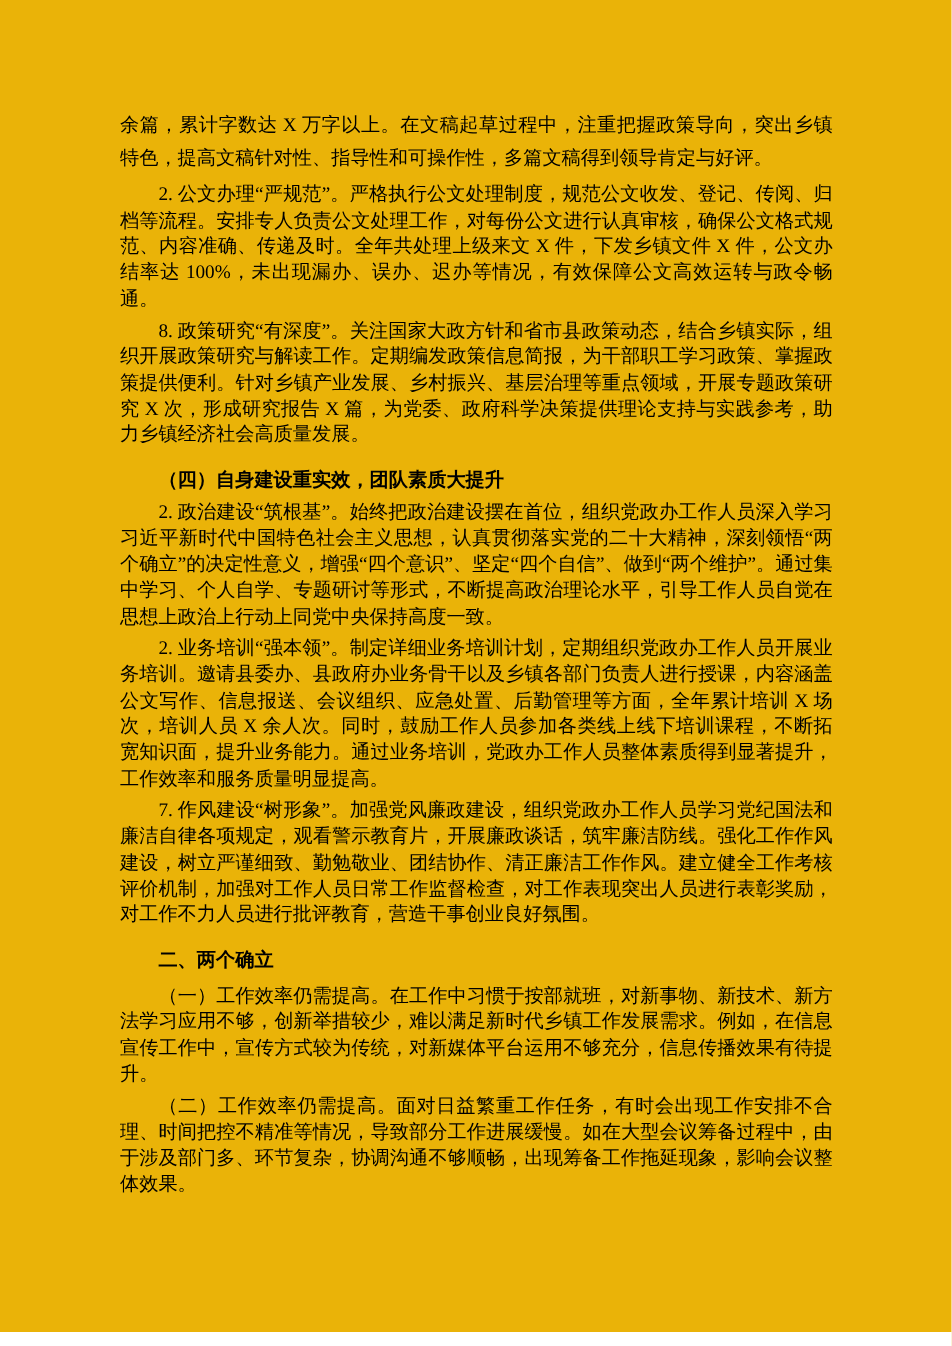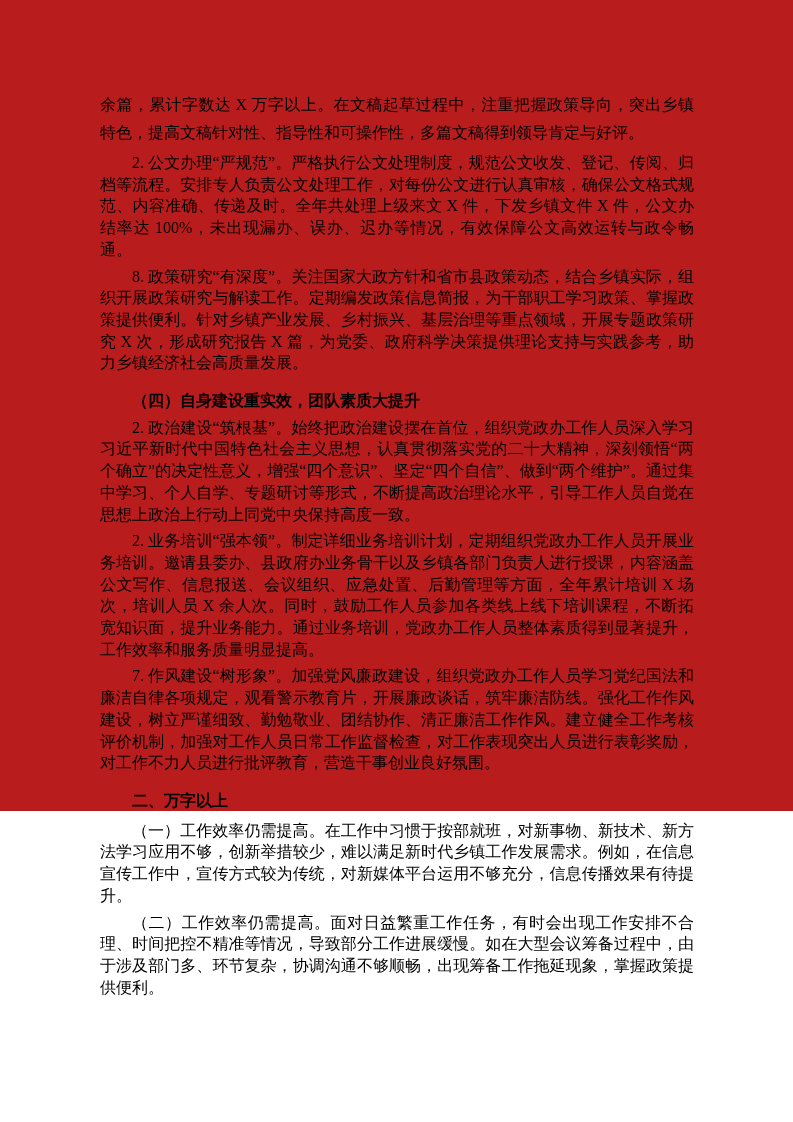--- a/index.html
+++ b/index.html
@@ -12,22 +12,22 @@
     height: 1122px;
     position: relative;
     font-family: "Liberation Serif", "DejaVu Serif", serif;
     color: #000000;
     overflow: hidden;
   }
   .page {
     position: absolute;
     left: 0; top: 0;
     width: 793px;
-    height: 811px;
-    background: #b91c1c;
+    height: 1110px;
+    background: #eab308;
   }
   .content {
     position: absolute;
     left: 100px;
     top: 91px;
     width: 594px;
   }
   .para {
     margin: 0 0 5px 0;
     font-size: 16px;
@@ -64,20 +64,20 @@
     <p class="para"><span class="lead">8. 政策研究“有深度”。</span><span>关注国家大政方针和省市县政策动态，结合乡镇实际，组织开展政策研究与解读工作。定期编发政策信息简报，为干部职工学习政策、掌握政策提供便利。针对乡镇产业发展、乡村振兴、基层治理等重点领域，开展专题政策研究 X 次，形成研究报告 X 篇，为党委、政府科学决策提供理论支持与实践参考，助力乡镇经济社会高质量发展。</span></p>
 
     <p class="para heading">（四）自身建设重实效，团队素质大提升</p>
 
     <p class="para"><span class="lead">2. 政治建设“筑根基”。</span><span>始终把政治建设摆在首位，组织党政办工作人员深入学习习近平新时代中国特色社会主义思想，认真贯彻落实党的二十大精神，深刻领悟“两个确立”的决定性意义，增强“四个意识”、坚定“四个自信”、做到“两个维护”。通过集中学习、个人自学、专题研讨等形式，不断提高政治理论水平，引导工作人员自觉在思想上政治上行动上同党中央保持高度一致。</span></p>
 
     <p class="para"><span class="lead">2. 业务培训“强本领”。</span><span>制定详细业务培训计划，定期组织党政办工作人员开展业务培训。邀请县委办、县政府办业务骨干以及乡镇各部门负责人进行授课，内容涵盖公文写作、信息报送、会议组织、应急处置、后勤管理等方面，全年累计培训 X 场次，培训人员 X 余人次。同时，鼓励工作人员参加各类线上线下培训课程，不断拓宽知识面，提升业务能力。通过业务培训，党政办工作人员整体素质得到显著提升，工作效率和服务质量明显提高。</span></p>
 
     <p class="para"><span class="lead">7. 作风建设“树形象”。</span><span>加强党风廉政建设，组织党政办工作人员学习党纪国法和廉洁自律各项规定，观看警示教育片，开展廉政谈话，筑牢廉洁防线。强化工作作风建设，树立严谨细致、勤勉敬业、团结协作、清正廉洁工作作风。建立健全工作考核评价机制，加强对工作人员日常工作监督检查，对工作表现突出人员进行表彰奖励，对工作不力人员进行批评教育，营造干事创业良好氛围。</span></p>
 
-    <p class="para heading heading-extra">二、万字以上</p>
+    <p class="para heading heading-extra">二、两个确立</p>
 
     <p class="para"><span class="lead">（一）工作效率仍需提高。</span><span>在工作中习惯于按部就班，对新事物、新技术、新方法学习应用不够，创新举措较少，难以满足新时代乡镇工作发展需求。例如，在信息宣传工作中，宣传方式较为传统，对新媒体平台运用不够充分，信息传播效果有待提升。</span></p>
 
-    <p class="para"><span class="lead">（二）工作效率仍需提高。</span><span>面对日益繁重工作任务，有时会出现工作安排不合理、时间把控不精准等情况，导致部分工作进展缓慢。如在大型会议筹备过程中，由于涉及部门多、环节复杂，协调沟通不够顺畅，出现筹备工作拖延现象，掌握政策提供便利。</span></p>
+    <p class="para"><span class="lead">（二）工作效率仍需提高。</span><span>面对日益繁重工作任务，有时会出现工作安排不合理、时间把控不精准等情况，导致部分工作进展缓慢。如在大型会议筹备过程中，由于涉及部门多、环节复杂，协调沟通不够顺畅，出现筹备工作拖延现象，影响会议整体效果。</span></p>
 
   </div>
 </div>
 
 </body></html>

